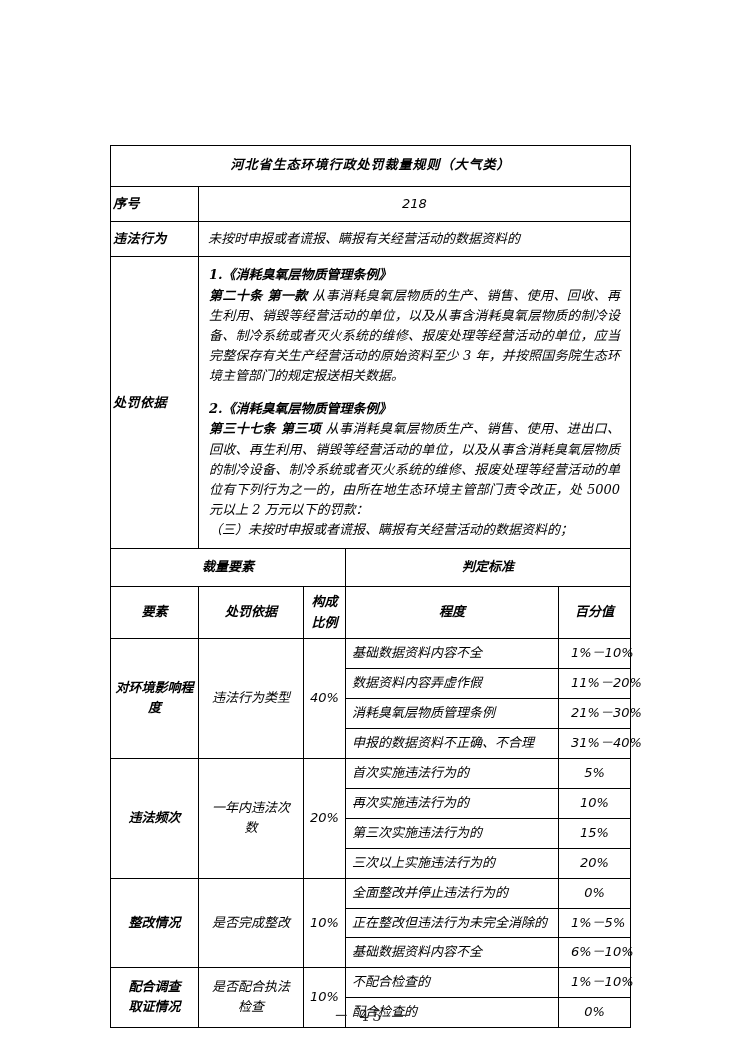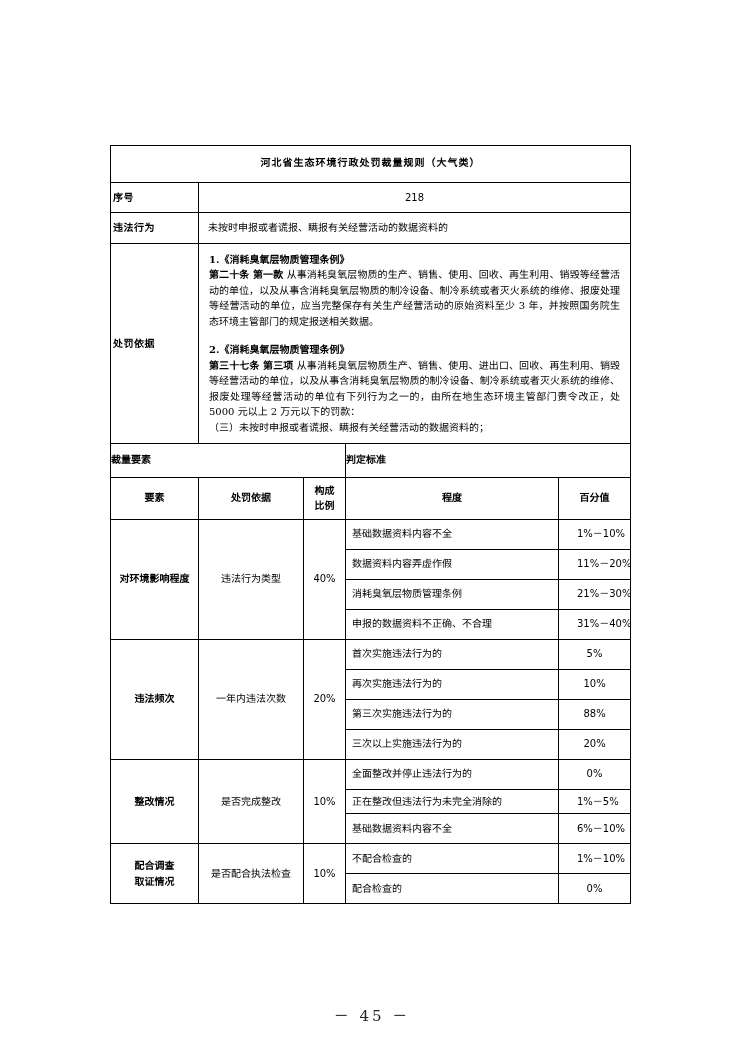--- a/index.html
+++ b/index.html
@@ -29,22 +29,23 @@
     left: 110px;
     top: 145px;
     width: 520px;
     border-collapse: collapse;
     table-layout: fixed;
   }
   .doc-table td {
     border: 1px solid #000000;
     padding: 0;
     vertical-align: middle;
-    font-size: 10px;
+    font-size: 13px;
     line-height: 1.55;
+    font-style: italic;
   }
 
   
   .title-cell {
     text-align: center;
     font-weight: bold;
     font-size: 25px;
     letter-spacing: 1px;
     padding: 9px 0 11px 0 !important;
     font-family: "DejaVu Serif", "Liberation Serif", serif;
@@ -90,21 +91,21 @@
   }
   .basis .art {
     font-weight: bold;
   }
   .basis .gap {
     height: 13px;
   }
 
   
   .grid-head-left, .grid-head-right {
-    text-align: left;
+    text-align: center;
     font-weight: bold;
     font-size: 16px;
     padding: 8px 0 9px 0 !important;
     font-family: "DejaVu Serif", "Liberation Serif", serif;
   }
   .colhead {
     text-align: center;
     font-weight: bold;
     font-size: 13px;
     padding: 5px 1px !important;
@@ -136,21 +137,21 @@
   .degree {
     text-align: left;
     font-size: 12.3px;
     line-height: 1.5;
     padding: 4px 6px !important;
     font-family: "DejaVu Serif", "Liberation Serif", serif;
   }
   .pct {
     text-align: center;
     font-size: 11.5px;
-    padding: 4px 18px !important;
+    padding: 4px 12px !important;
     font-family: "DejaVu Sans", "Liberation Sans", sans-serif;
     white-space: nowrap;
   }
 
   .r-short td { height: 21px; }
 
   
   .page-footer {
     position: absolute;
     left: 0;
@@ -243,21 +244,21 @@
       <td class="ratio" rowspan="4">20%</td>
       <td class="degree">首次实施违法行为的</td>
       <td class="pct">5%</td>
     </tr>
     <tr class="r-short">
       <td class="degree">再次实施违法行为的</td>
       <td class="pct">10%</td>
     </tr>
     <tr class="r-short">
       <td class="degree">第三次实施违法行为的</td>
-      <td class="pct">88%</td>
+      <td class="pct">15%</td>
     </tr>
     <tr class="r-short">
       <td class="degree">三次以上实施违法行为的</td>
       <td class="pct">20%</td>
     </tr>
 
     <tr class="r-short">
       <td class="factor-name" rowspan="3">整改情况</td>
       <td class="cond" rowspan="3">是否完成整改</td>
       <td class="ratio" rowspan="3">10%</td>

